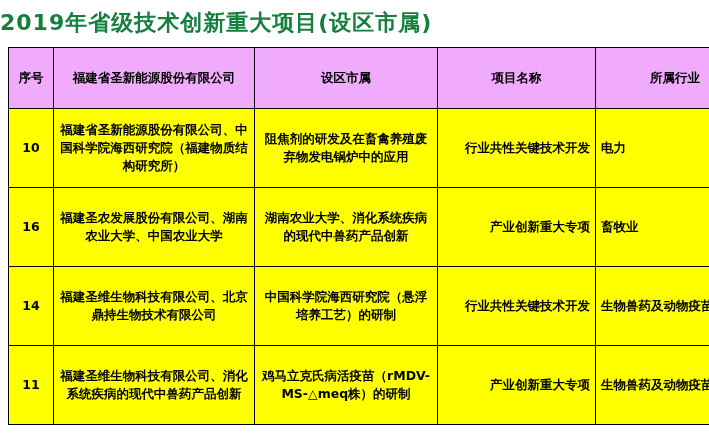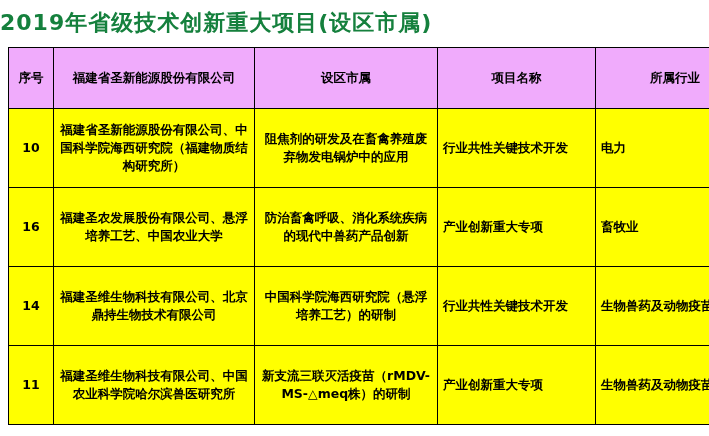--- a/index.html
+++ b/index.html
@@ -61,21 +61,21 @@
   td.col-unit {
     width: 190px;
     text-align: center;
   }
   td.col-name {
     width: 172px;
     text-align: center;
   }
   td.col-cat {
     width: 147px;
-    text-align: left;
+    text-align: right;
   }
   td.col-ind {
     width: 148px;
     text-align: left;
   }
   thead td.col-unit,
   thead td.col-name,
   thead td.col-cat,
   thead td.col-ind {
     text-align: center;
@@ -101,35 +101,35 @@
     <tbody>
       <tr>
         <td class="col-no">10</td>
         <td class="col-unit">福建省圣新能源股份有限公司、中国科学院海西研究院（福建物质结构研究所）</td>
         <td class="col-name">阻焦剂的研发及在畜禽养殖废弃物发电锅炉中的应用</td>
         <td class="col-cat">行业共性关键技术开发</td>
         <td class="col-ind">电力</td>
       </tr>
       <tr>
         <td class="col-no">16</td>
-        <td class="col-unit">福建圣农发展股份有限公司、悬浮培养工艺、中国农业大学</td>
-        <td class="col-name">防治畜禽呼吸、消化系统疾病的现代中兽药产品创新</td>
+        <td class="col-unit">福建圣农发展股份有限公司、湖南农业大学、中国农业大学</td>
+        <td class="col-name">湖南农业大学、消化系统疾病的现代中兽药产品创新</td>
         <td class="col-cat">产业创新重大专项</td>
         <td class="col-ind">畜牧业</td>
       </tr>
       <tr>
         <td class="col-no">14</td>
         <td class="col-unit">福建圣维生物科技有限公司、北京鼎持生物技术有限公司</td>
         <td class="col-name">中国科学院海西研究院（悬浮培养工艺）的研制</td>
         <td class="col-cat">行业共性关键技术开发</td>
         <td class="col-ind">生物兽药及动物疫苗</td>
       </tr>
       <tr>
         <td class="col-no">11</td>
-        <td class="col-unit">福建圣维生物科技有限公司、中国农业科学院哈尔滨兽医研究所</td>
-        <td class="col-name">新支流三联灭活疫苗（rMDV-MS-△meq株）的研制</td>
+        <td class="col-unit">福建圣维生物科技有限公司、消化系统疾病的现代中兽药产品创新</td>
+        <td class="col-name">鸡马立克氏病活疫苗（rMDV-MS-△meq株）的研制</td>
         <td class="col-cat">产业创新重大专项</td>
         <td class="col-ind">生物兽药及动物疫苗</td>
       </tr>
     </tbody>
   </table>
 
 </div>
 
 </body></html>

